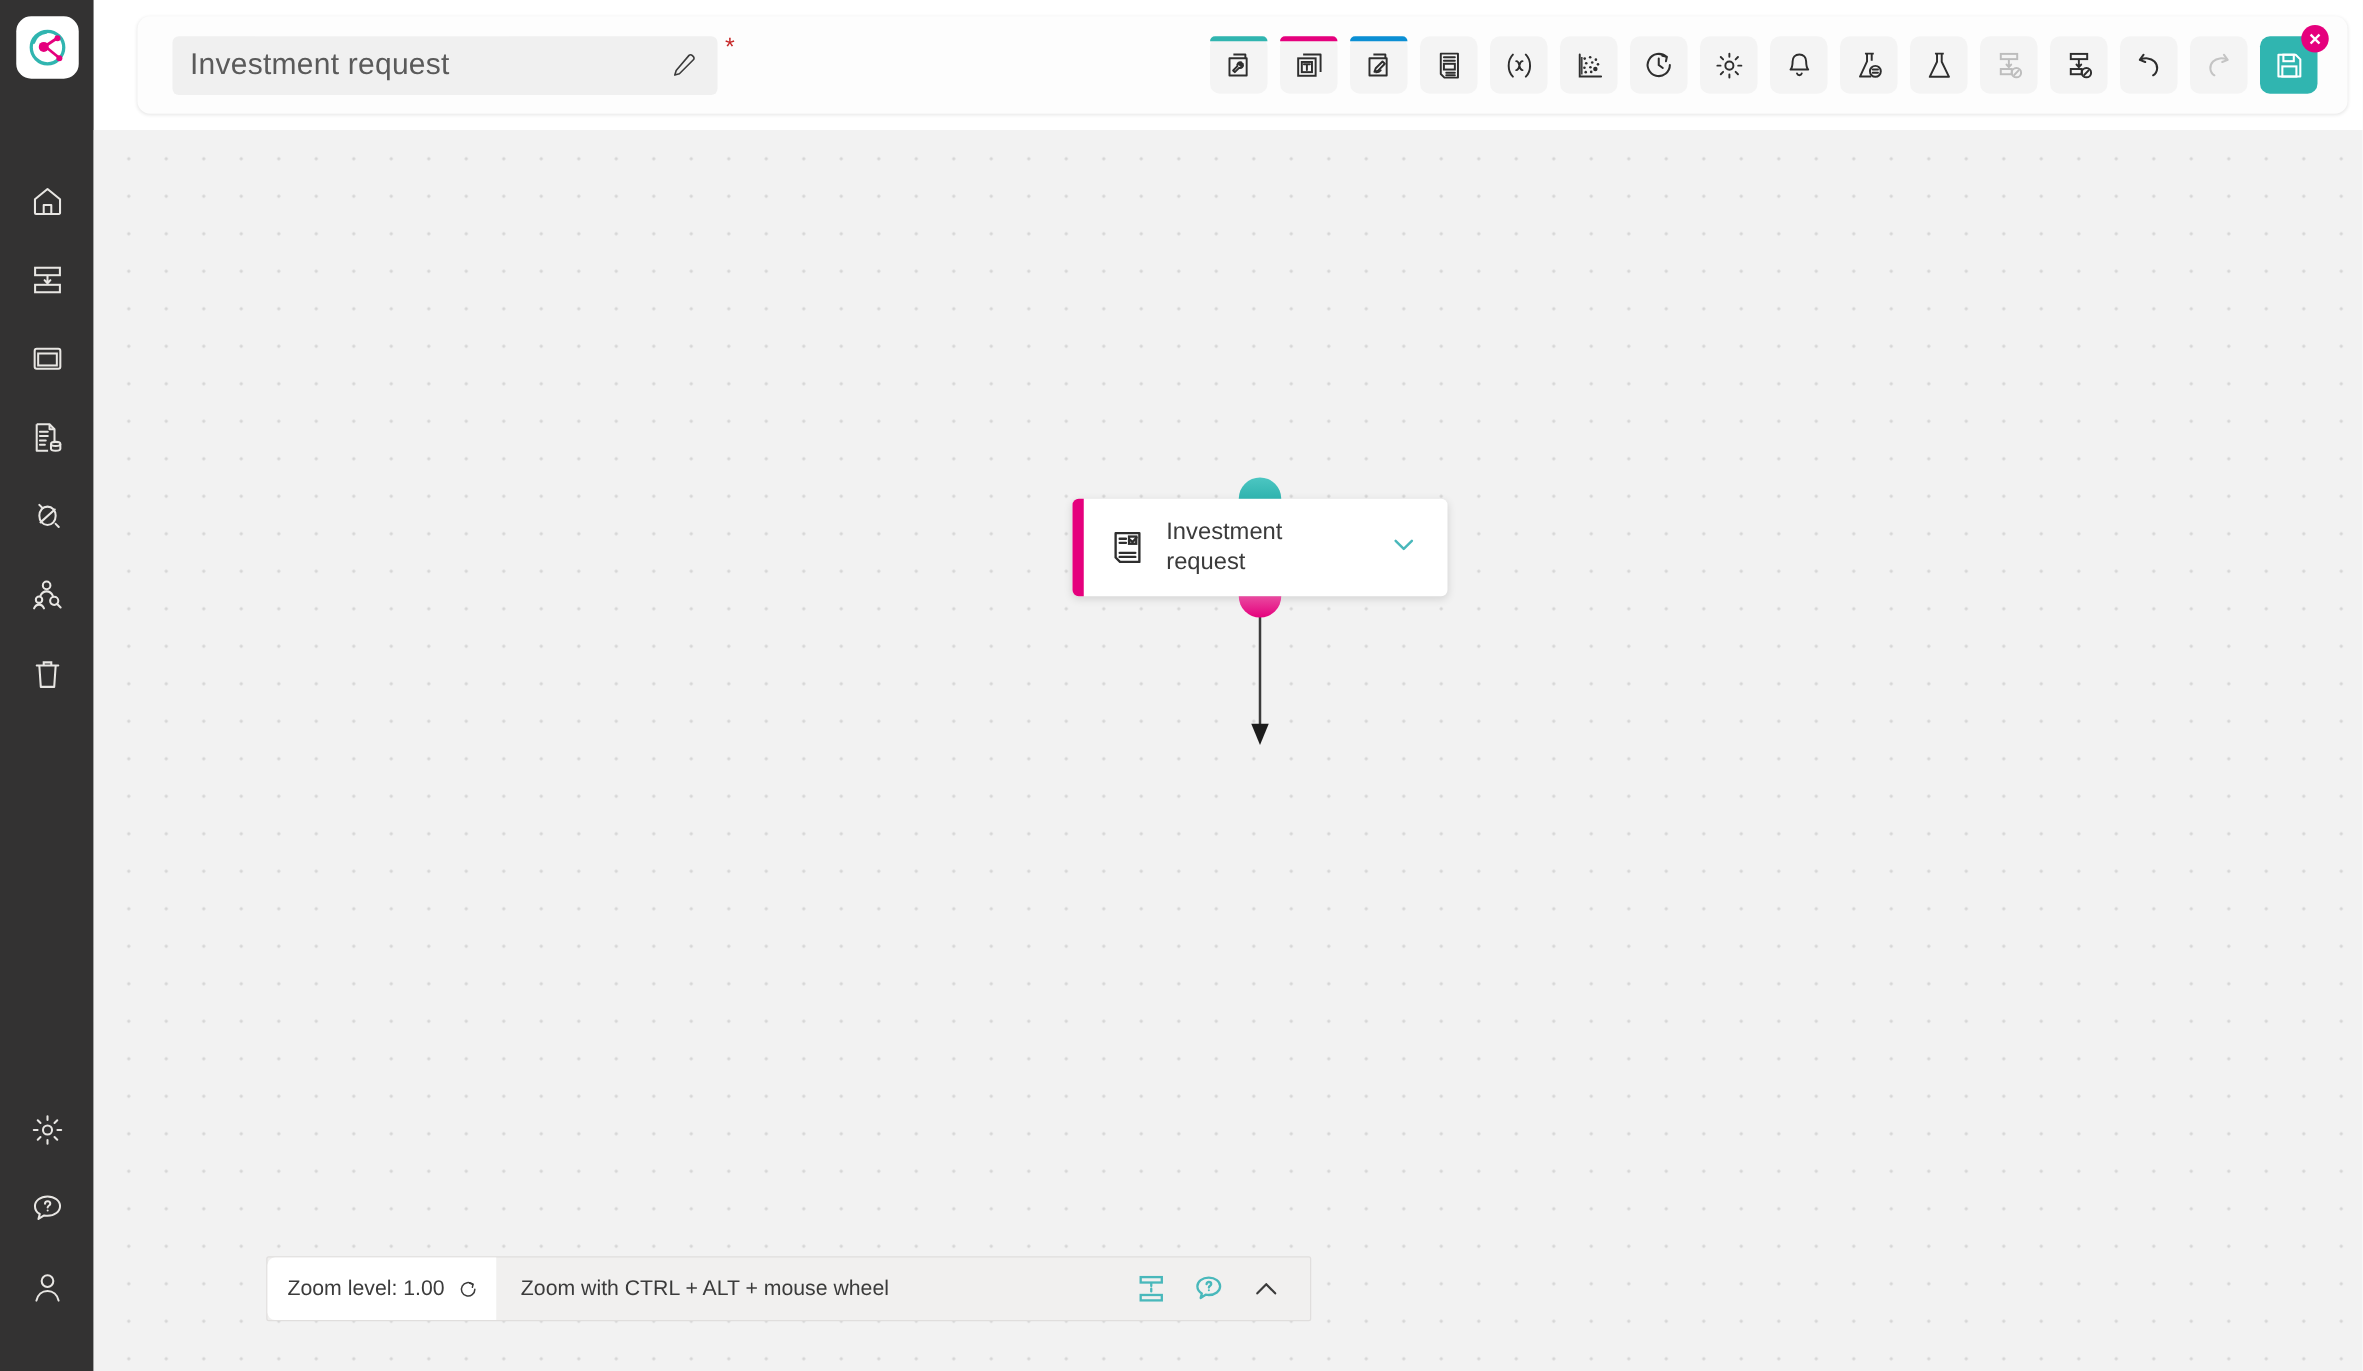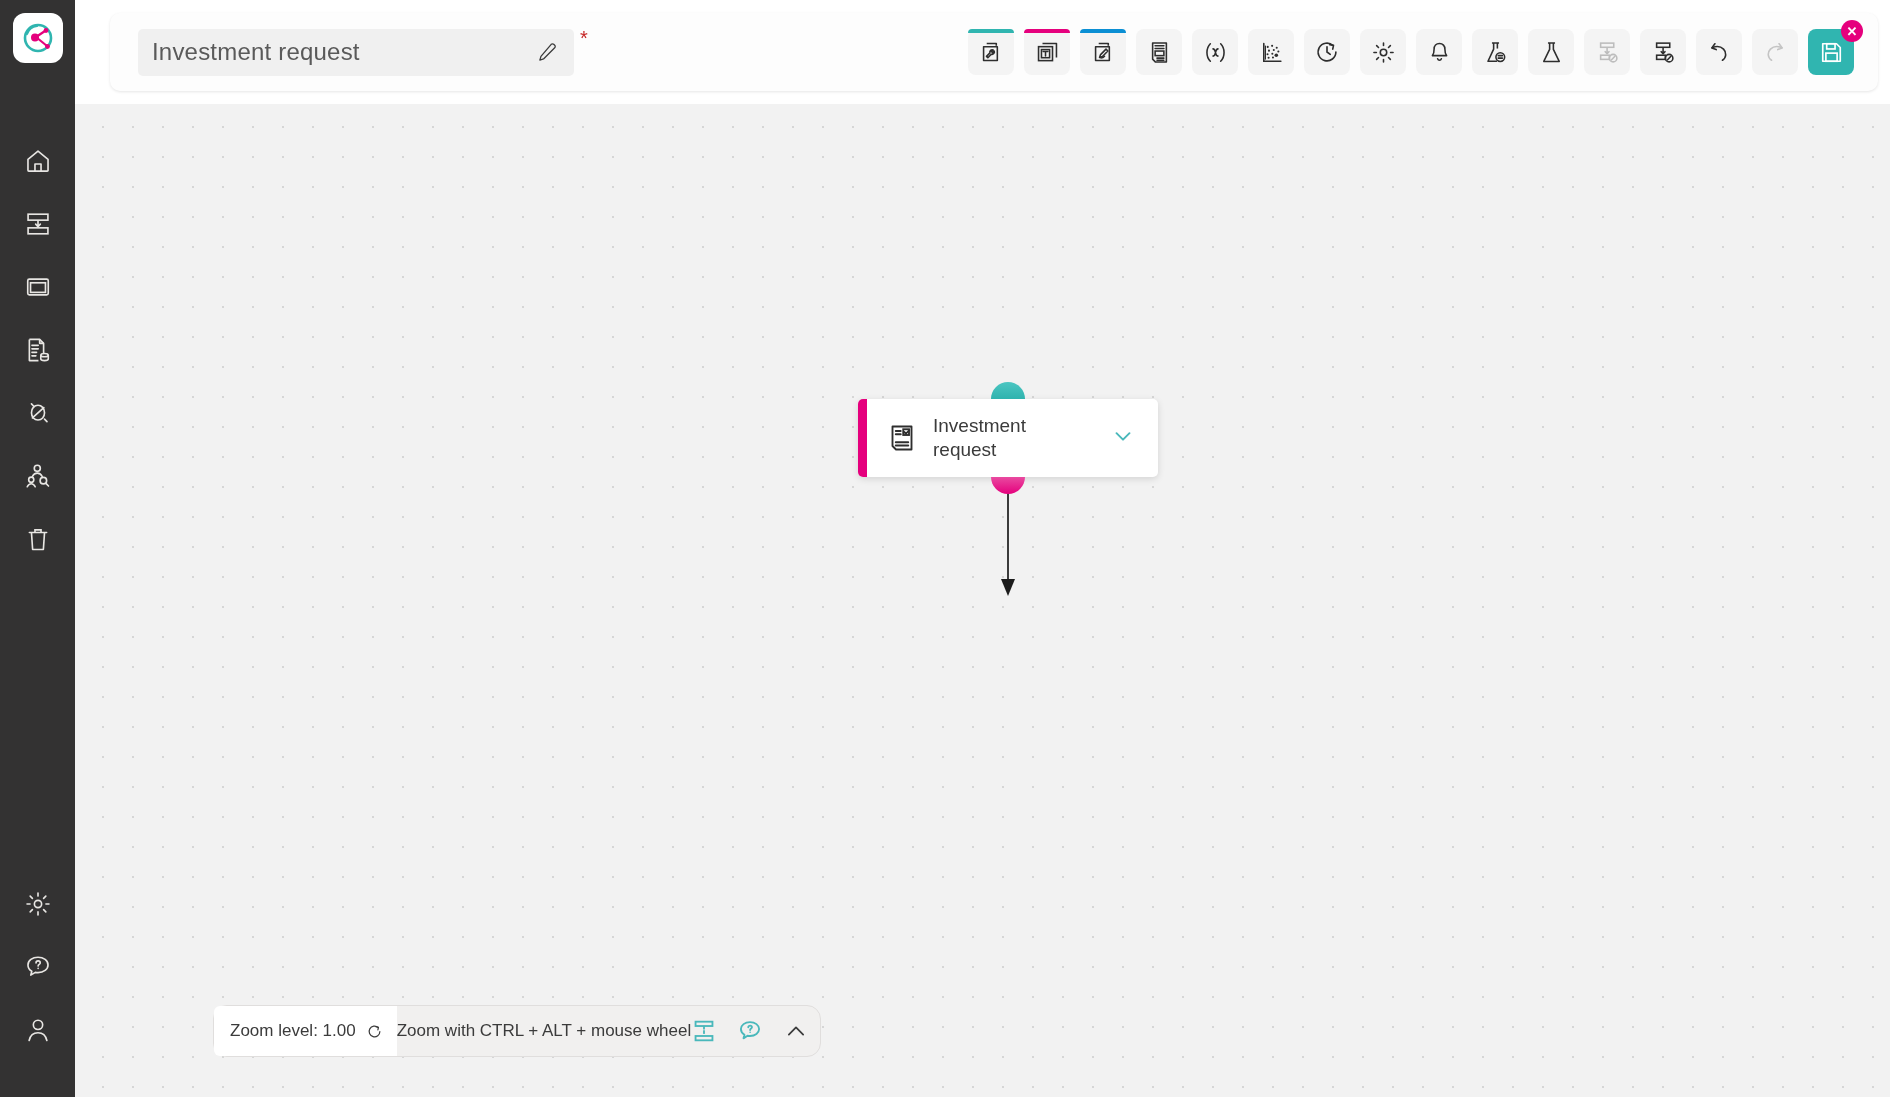--- a/index.html
+++ b/index.html
@@ -114,32 +114,32 @@
   .port.top { top: -17px; border-radius: 17px 17px 0 0; }
   .port.bottom { bottom: -17px; border-radius: 0 0 17px 17px; }
   .port.teal { background: linear-gradient(180deg,#4cc6c2,#2fb3ae); }
   .port.pink { background: linear-gradient(180deg,#e94aa0,#e5007d); }
 
   .edge { position: absolute; pointer-events: none; }
 
   
   .statusbar {
     position: absolute; left: 138px; bottom: 40px;
-    height: 52px; width: 608px;
-    background: #f1f0ef; border: 1px solid #e0dedd; border-radius: 14px;
+    height: 52px; width: 836px;
+    background: #f1f0ef; border: 1px solid #e0dedd; border-radius: 2px;
     display: flex; align-items: center; text-align: center;
   }
   .zoom-chip {
     height: 100%; background: #ffffff;
     display: flex; align-items: center; padding: 0 14px 0 16px; gap: 10px;
     border-radius: 6px 0 0 6px;
   }
   .zoom-chip .zoom-text { font-size: 17px; color: #3b3b3b; white-space: nowrap; }
   .zoom-reset { cursor: pointer; display:flex; }
-  .hint-text { font-size: 17px; color: #3b3b3b; white-space: nowrap; }
+  .hint-text { font-size: 17px; color: #3b3b3b; margin-left: 20px; white-space: nowrap; }
   .status-icons { margin-left: auto; display: flex; align-items: center; gap: 20px; margin-right: 22px; }
   .status-icons .sbtn { cursor: pointer; display: flex; align-items: center; justify-content: center; }
 </style>
 </head>
 <body>
 
 <div class="app">
 
   <div class="sidebar">
     <div class="logo-wrap">

